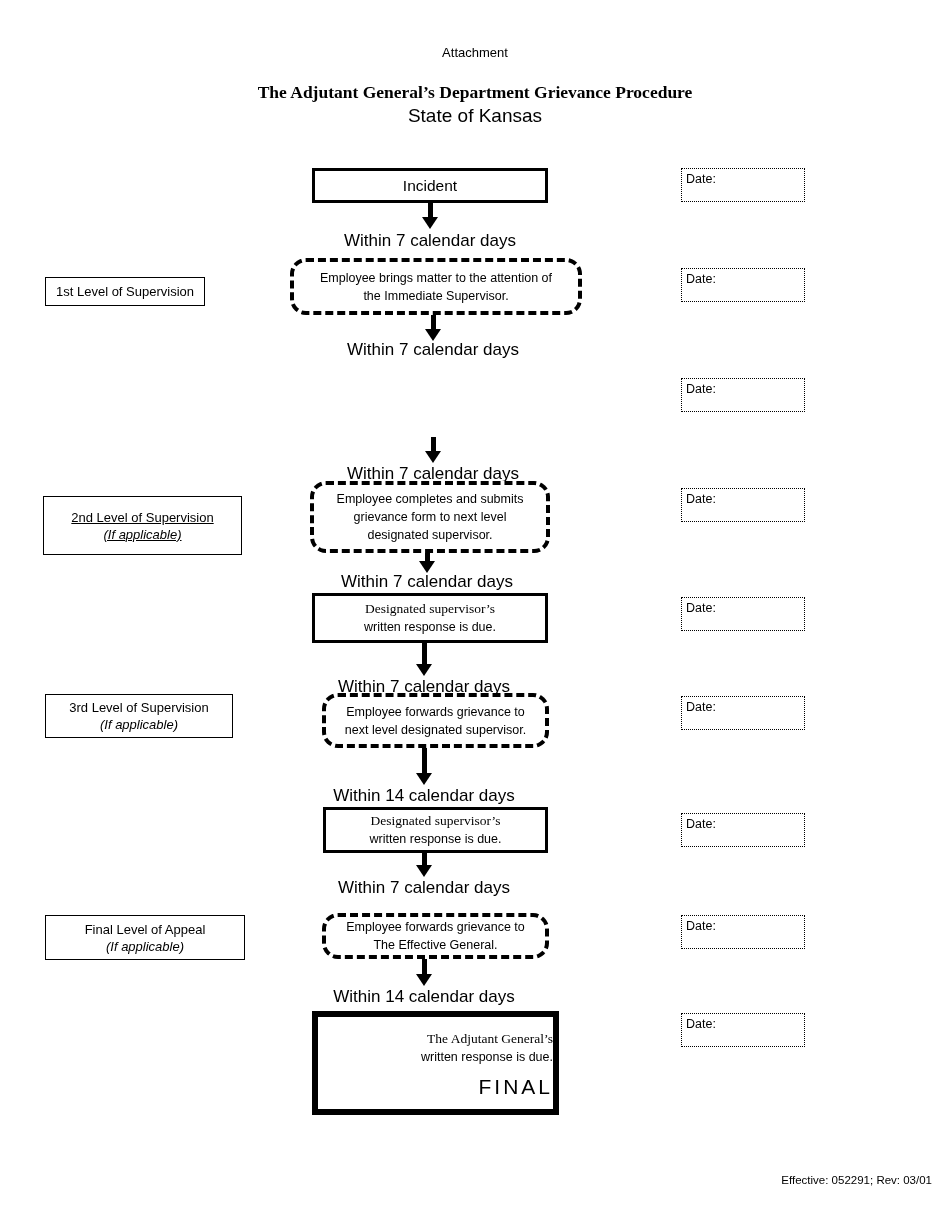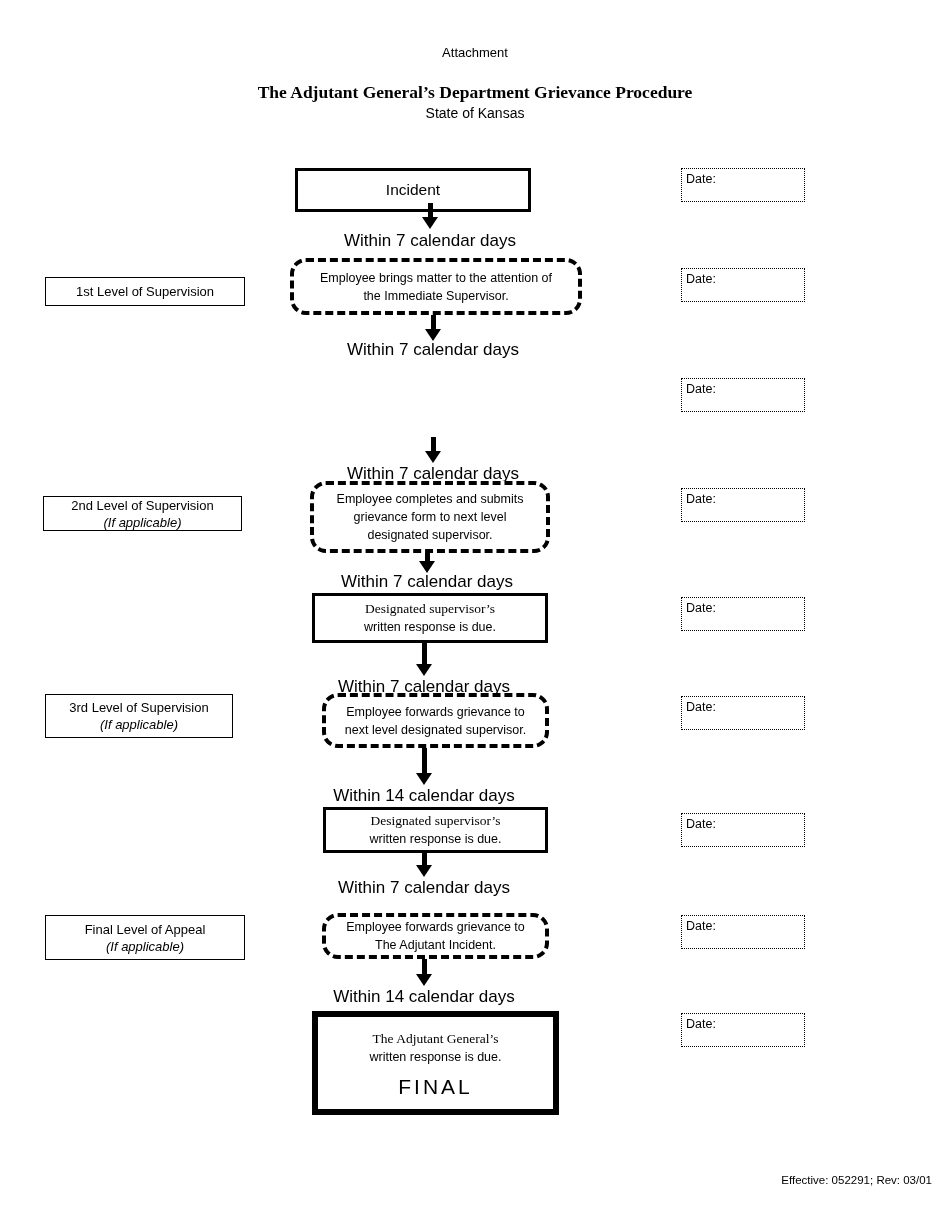--- a/index.html
+++ b/index.html
@@ -5,21 +5,21 @@
   * { margin:0; padding:0; box-sizing:border-box; }
   body { background:#e8e8e8; font-family:"Liberation Sans", sans-serif; }
   #canvas {
     position:relative; width:950px; height:1230px; margin:0 auto;
     background:#ffffff; color:#000; overflow:hidden;
   }
   .abs { position:absolute; }
   .centered-text { left:0; width:950px; text-align:center; }
   .attachment { top:45px; font-size:13px; }
   .title { top:82px; font-family:"Liberation Serif", serif; font-weight:bold; font-size:17.5px; }
-  .subtitle { top:105px; font-size:14px; }
+  .subtitle { top:105px; font-size:19px; }
 
   .node {
     display:flex; flex-direction:column; justify-content:center; align-items:center;
     text-align:center; background:#fff; font-size:12.5px; line-height:18px;
   }
   .box-solid  { border:3px solid #000; }
   .box-dashed { border:4px dashed #000; border-radius:16px; }
   .box-final  { border:6px solid #000; }
   .serif-line { font-family:"Liberation Serif", serif; font-size:13.5px; }
   .incident-label { font-size:15.5px; }
@@ -46,37 +46,37 @@
 </style>
 </head>
 <body>
 
 <div id="canvas">
 
   <div class="abs centered-text title">The Adjutant General’s Department Grievance Procedure</div>
   <div class="abs centered-text attachment">Attachment</div>
   <div class="abs centered-text subtitle">State of Kansas</div>
 
-  <div class="abs side-label" style="left:45px; top:277px; width:200px; height:29px;text-align:center;">
+  <div class="abs side-label" style="left:45px; top:277px; width:160px; height:29px;text-align:center;">
     <span>1st Level of Supervision</span>
   </div>
-  <div class="abs side-label" style="left:43px; top:496px; width:199px; height:35px;">
+  <div class="abs side-label" style="left:43px; top:496px; width:199px; height:59px;text-decoration:underline;">
     <span>2nd Level of Supervision</span>
     <span class="side-note">(If applicable)</span>
   </div>
   <div class="abs side-label" style="left:45px; top:694px; width:188px; height:44px;justify-content:center;">
     <span>3rd Level of Supervision</span>
     <span class="side-note">(If applicable)</span>
   </div>
   <div class="abs side-label" style="left:45px; top:915px; width:200px; height:45px;">
     <span>Final Level of Appeal</span>
     <span class="side-note">(If applicable)</span>
   </div>
 
-  <div class="abs node box-solid" style="left:295px; top:168px; width:236px; height:44px;text-align:right;">
+  <div class="abs node box-solid" style="left:312px; top:168px; width:236px; height:35px;text-align:right;">
     <span class="incident-label">Incident</span>
   </div>
 
   <div class="abs arrow" style="left:422px; top:203px; height:26px;">
     <div class="arrow-shaft"></div>
     <div class="arrow-head"></div>
   </div>
   <div class="abs conn-label" style="left:320px; top:231px;">Within 7 calendar days</div>
 
   <div class="abs node box-dashed" style="left:290px; top:258px; width:292px; height:57px;">
@@ -137,30 +137,30 @@
   </div>
 
   <div class="abs arrow" style="left:416px; top:853px; height:24px;">
     <div class="arrow-shaft"></div>
     <div class="arrow-head"></div>
   </div>
   <div class="abs conn-label" style="left:314px; top:878px;">Within 7 calendar days</div>
 
   <div class="abs node box-dashed" style="left:322px; top:913px; width:227px; height:46px;">
     <span>Employee forwards grievance to</span>
-    <span>The Adjutant Incident.</span>
+    <span>The Effective General.</span>
   </div>
 
   <div class="abs arrow" style="left:416px; top:959px; height:27px;">
     <div class="arrow-shaft"></div>
     <div class="arrow-head"></div>
   </div>
   <div class="abs conn-label" style="left:314px; top:987px;">Within 14 calendar days</div>
 
-  <div class="abs node box-final" style="left:312px; top:1011px; width:247px; height:104px;">
+  <div class="abs node box-final" style="left:312px; top:1011px; width:247px; height:104px;align-items:flex-end;">
     <span class="serif-line">The Adjutant General’s</span>
     <span>written response is due.</span>
     <span class="final-word">FINAL</span>
   </div>
 
   <div class="abs date-box" style="left:681px; top:168px;"><span>Date:</span></div>
   <div class="abs date-box" style="left:681px; top:268px;"><span>Date:</span></div>
   <div class="abs date-box" style="left:681px; top:378px;"><span>Date:</span></div>
   <div class="abs date-box" style="left:681px; top:488px;"><span>Date:</span></div>
   <div class="abs date-box" style="left:681px; top:597px;"><span>Date:</span></div>

